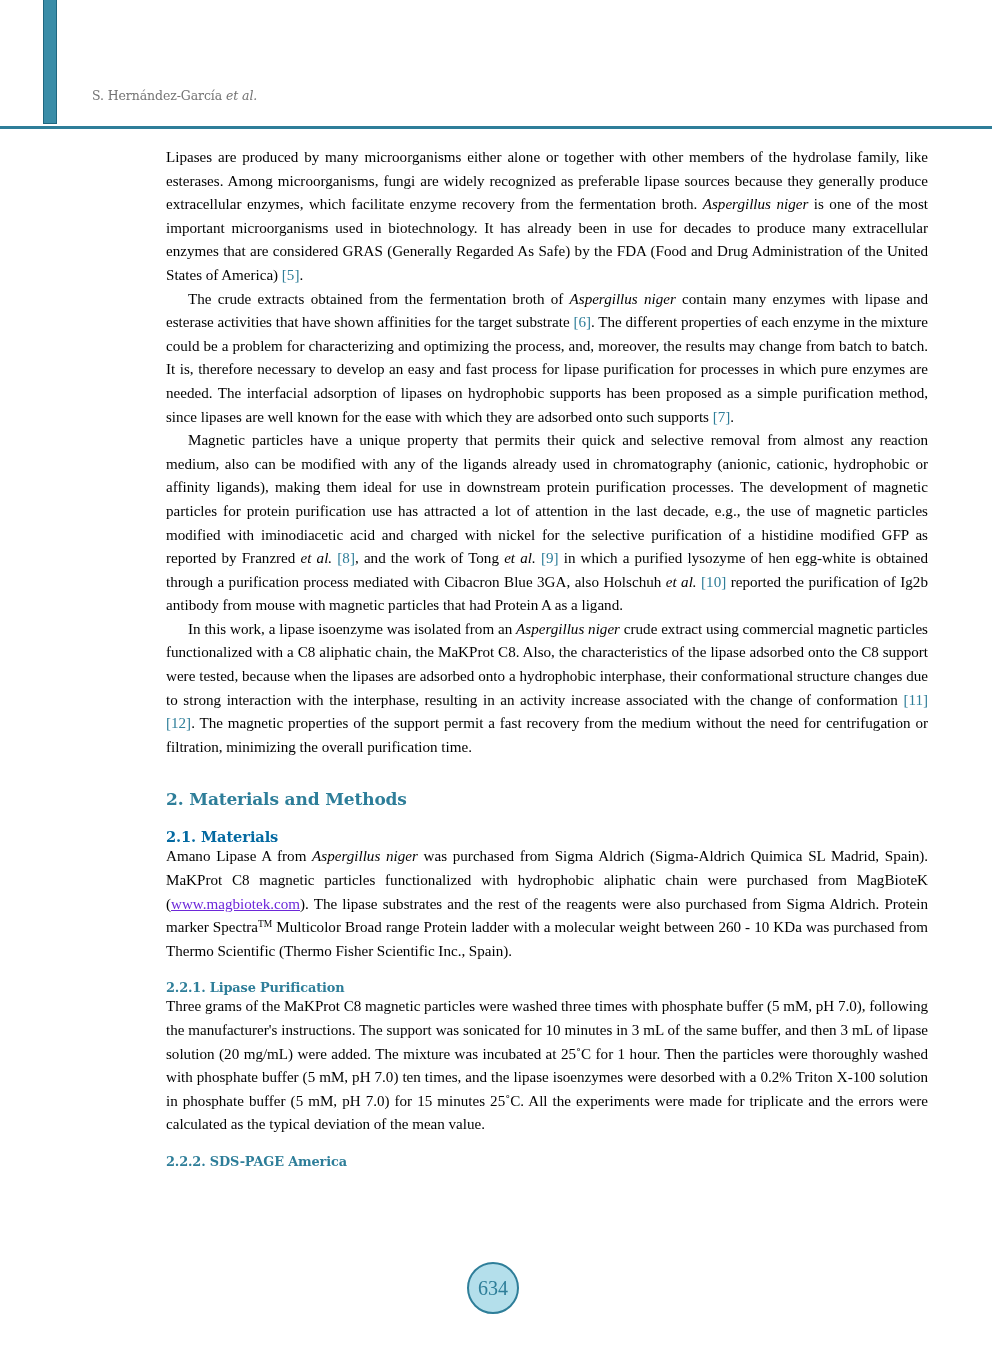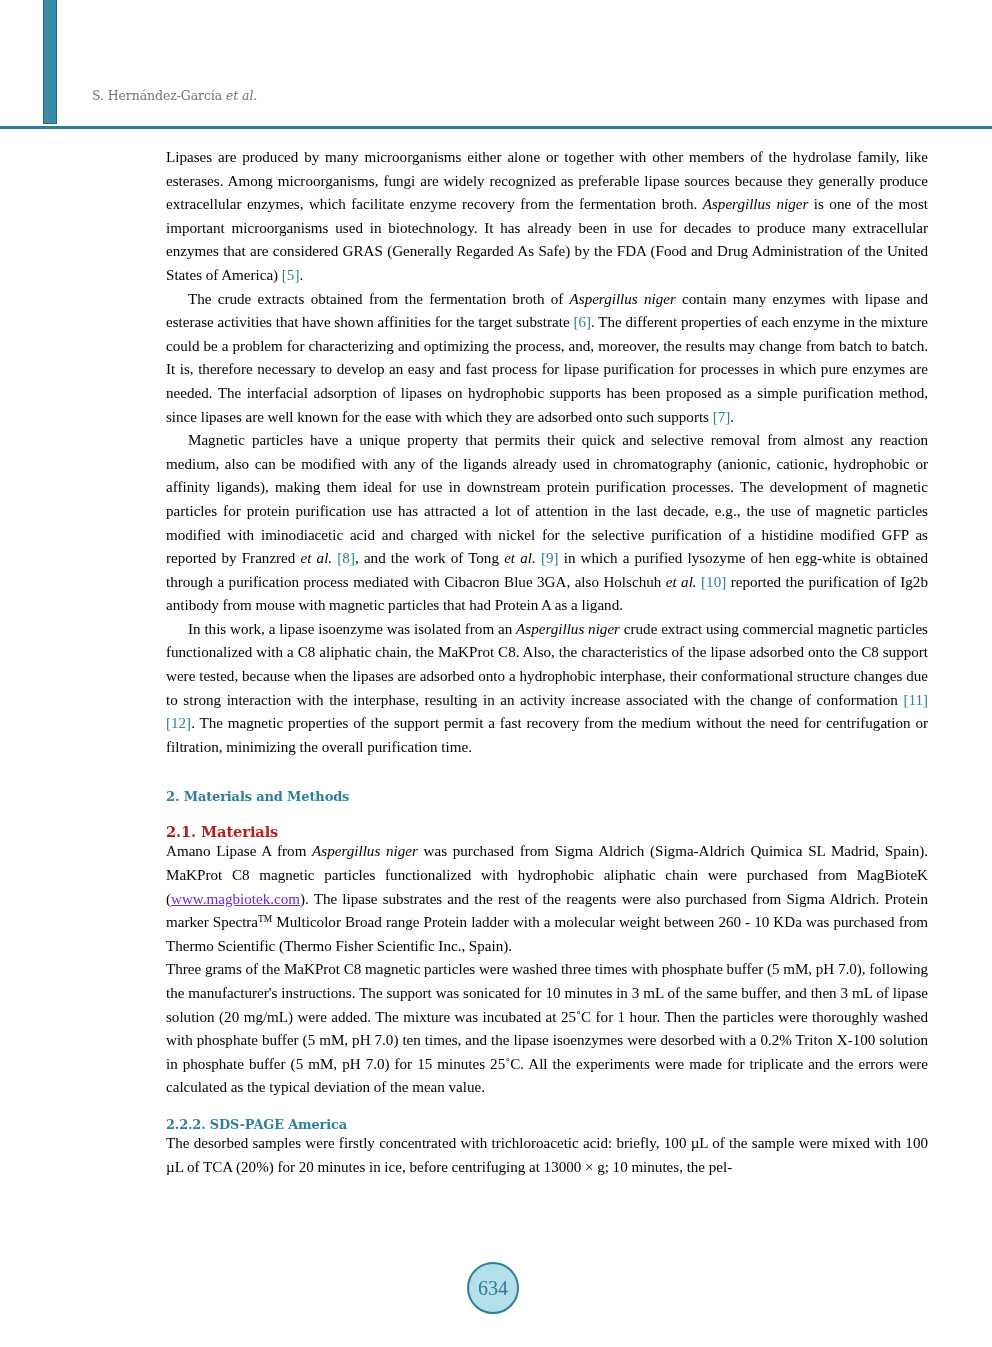--- a/index.html
+++ b/index.html
@@ -84,31 +84,31 @@
   sup.tm {
     font-size: 9.5px;
     vertical-align: 0.48em;
     line-height: 0;
     font-family: Liberation Serif, serif;
   }
 
   h2.sec {
     margin: 30px 0 0 0;
     font-family: "DejaVu Serif", "Liberation Serif", serif;
-    font-size: 13px;
+    font-size: 17px;
     font-weight: bold;
     color: #2e7e99;
     letter-spacing: -0.15px;
   }
   h3.sub {
     margin: 19px 0 0 0;
     font-family: "DejaVu Serif", "Liberation Serif", serif;
     font-size: 14.6px;
     font-weight: bold;
-    color: #b91c1c;
+    color: #0369a1;
     letter-spacing: -0.1px;
   }
   h4.subsub {
     margin: 17px 0 0 0;
     font-family: "DejaVu Serif", "Liberation Serif", serif;
     font-size: 12.9px;
     font-weight: bold;
     color: #2e7e99;
     letter-spacing: -0.15px;
   }
@@ -152,22 +152,22 @@
 
   <p class="body-text indent"><span>In this work, a lipase isoenzyme was isolated from an </span><span class="it">Aspergillus niger</span><span> crude extract using commercial magnetic particles functionalized with a C8 aliphatic chain, the MaKProt C8. Also, the characteristics of the lipase adsorbed onto the C8 support were tested, because when the lipases are adsorbed onto a hydrophobic interphase, their conformational structure changes due to strong interaction with the interphase, resulting in an activity increase associated with the change of conformation </span><span class="cite">[11]</span><span> </span><span class="cite">[12]</span><span>. The magnetic properties of the support permit a fast recovery from the medium without the need for centrifugation or filtration, minimizing the overall purification time.</span></p>
 
   <h2 class="sec">2. Materials and Methods</h2>
 
   <h3 class="sub">2.1. Materials</h3>
 
   <p class="body-text gap-after-head"><span>Amano Lipase A from </span><span class="it">Aspergillus niger</span><span> was purchased from Sigma Aldrich (Sigma-Aldrich Quimica SL Madrid, Spain). MaKProt C8 magnetic particles functionalized with hydrophobic aliphatic chain were purchased from MagBioteK (</span><a class="weblink" href="#">www.magbiotek.com</a><span>). The lipase substrates and the rest of the reagents were also purchased from Sigma Aldrich. Protein marker Spectra</span><sup class="tm">TM</sup><span> Multicolor Broad range Protein ladder with a molecular weight between 260 - 10 KDa was purchased from Thermo Scientific (Thermo Fisher Scientific Inc., Spain).</span></p>
 
 
+  <h4 class="subsub">2.2.1. Lipase Purification</h4>
 
   <p class="body-text gap-after-head">Three grams of the MaKProt C8 magnetic particles were washed three times with phosphate buffer (5 mM, pH 7.0), following the manufacturer's instructions. The support was sonicated for 10 minutes in 3 mL of the same buffer, and then 3 mL of lipase solution (20 mg/mL) were added. The mixture was incubated at 25˚C for 1 hour. Then the particles were thoroughly washed with phosphate buffer (5 mM, pH 7.0) ten times, and the lipase isoenzymes were desorbed with a 0.2% Triton X-100 solution in phosphate buffer (5 mM, pH 7.0) for 15 minutes 25˚C. All the experiments were made for triplicate and the errors were calculated as the typical deviation of the mean value.</p>
 
   <h4 class="subsub">2.2.2. SDS-PAGE America</h4>
 
-  <p class="body-text gap-after-head">The desorbed samples were firstly concentrated with trichloroacetic acid: briefly, 100 µL of the sample were mixed with 100 µL of TCA (20%) for 20 minutes in ice, before centrifuging at 13000 × g; 10 minutes, the pel-</p>
 
 </div>
 
 <div class="page-badge">634</div>
 
 </body></html>

